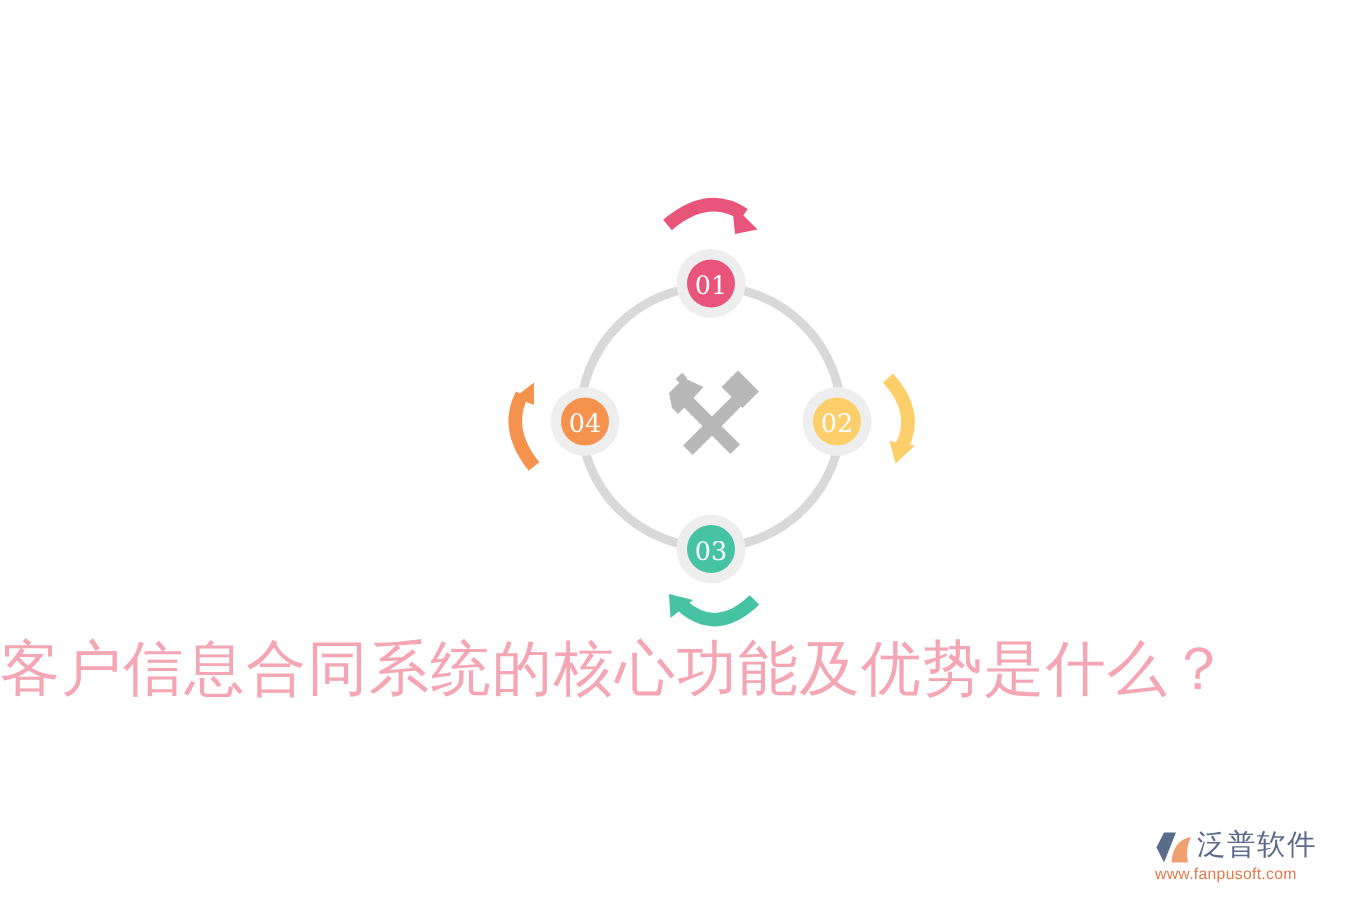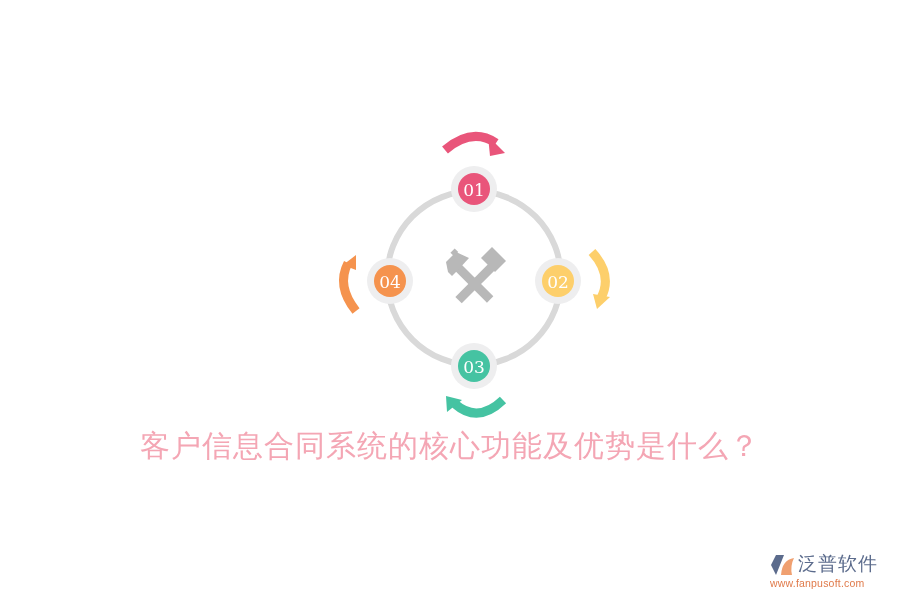--- a/index.html
+++ b/index.html
@@ -1,21 +1,21 @@
 <!DOCTYPE html>
 <html><head>
 <meta charset="utf-8">
 <style>
   html, body { margin:0; padding:0; background:#ffffff; }
   body { width:900px; height:600px; position:relative; overflow:hidden; font-family:"DejaVu Serif", serif; }
   #diagram { position:absolute; left:0; top:0; width:900px; height:600px; }
   .title {
-    position:absolute; left:0; top:424px; width:900px; text-align:center;
+    position:absolute; left:0; top:424px; width:900px; 
     font-family:"DejaVu Serif", "Liberation Serif", serif;
-    font-size:30px; letter-spacing:1px; color:#f4a6b4; line-height:44px;
+    font-size:40px; letter-spacing:1px; color:#f4a6b4; line-height:44px;
   }
   .logo { position:absolute; left:768px; top:552px; width:126px; height:44px; }
   .logo-brand {
     position:absolute; left:30px; top:0; font-family:Liberation Serif, serif;
     font-size:19px; color:#5b6b8c; letter-spacing:1px; line-height:24px;
   }
   .logo-url {
     position:absolute; left:2px; top:24px; font-family:Liberation Sans, sans-serif;
     font-size:10.5px; color:#e07a4a; line-height:14px; letter-spacing:0.2px;
   }

